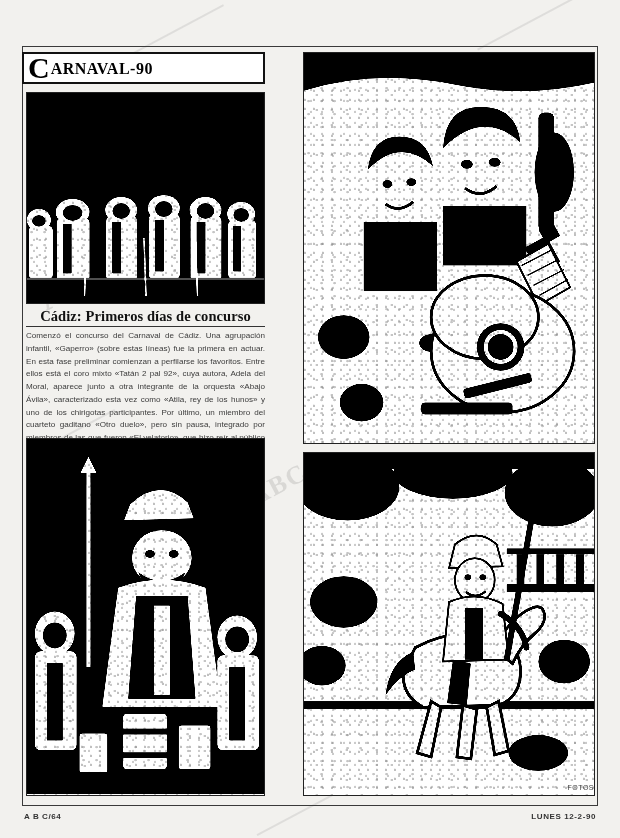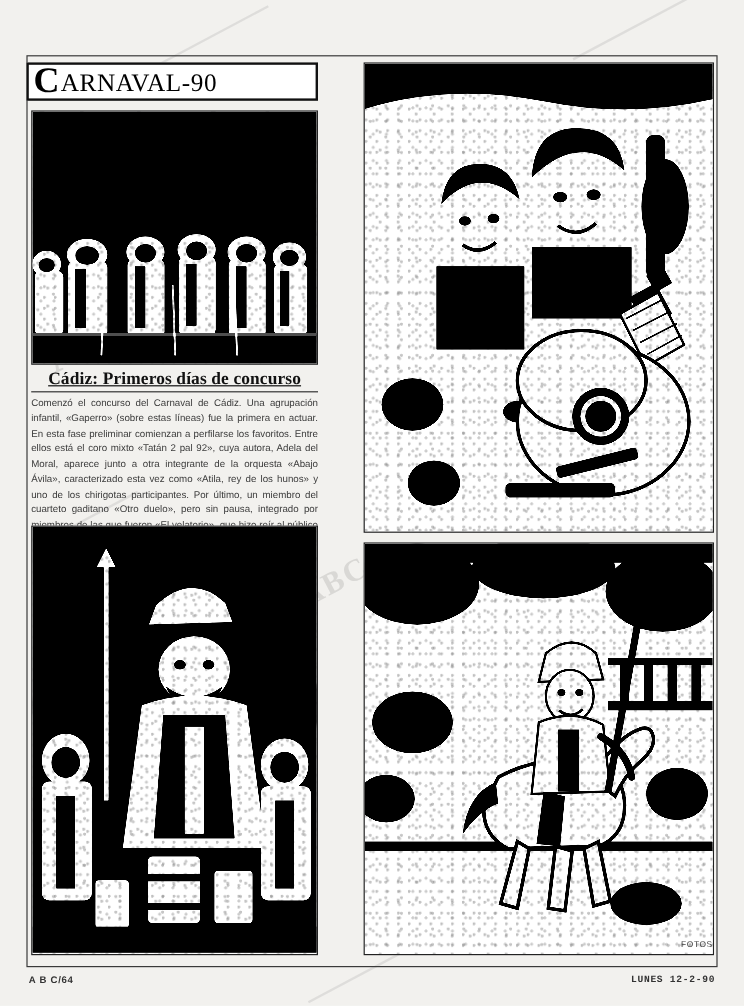--- a/index.html
+++ b/index.html
@@ -57,21 +57,21 @@
     padding-left:4px;
   }
   #masthead .big{
     font-family:"Liberation Serif",serif;
     font-size:30px;font-weight:bold;line-height:1;
     color:#000;
     margin-right:1px;
   }
   #masthead .rest{
     font-family:"Liberation Serif",serif;
-    font-size:21px;font-weight:normal;letter-spacing:0.5px;
+    font-size:16px;font-weight:bold;letter-spacing:0.5px;
     color:#000;
     position:relative;top:1px;
   }
 
   
   .photo{
     position:absolute;
     border:1px solid #222;
     box-sizing:border-box;
     overflow:hidden;
@@ -102,21 +102,20 @@
   
   #headline{
     position:absolute;
     left:26px;top:308px;width:239px;
     text-align:center;
     font-family:"Liberation Serif",serif;
     font-weight:bold;
     font-size:14.5px;
     color:#111;
     letter-spacing:.1px;
-    text-decoration:underline;
   }
   #headline-rule{
     position:absolute;
     left:26px;top:326px;width:239px;height:1px;background:#333;
   }
   #body-text{
     position:absolute;
     left:26px;top:330px;width:239px;height:104px;
     font-family:"Liberation Sans",sans-serif;
     font-size:8.1px;
@@ -130,21 +129,21 @@
   #footer-left{
     position:absolute;left:24px;top:812px;
     font-size:8px;font-weight:bold;color:#333;
     letter-spacing:.6px;
     font-family:"Liberation Sans",sans-serif;
   }
   #footer-right{
     position:absolute;right:24px;top:812px;
     font-size:8px;font-weight:bold;color:#333;
     letter-spacing:.6px;
-    font-family:Liberation Mono, monospace;
+    font-family:Liberation Sans, sans-serif;
     padding-left:36px;
   }
   #credit{
     position:absolute;right:26px;top:784px;
     font-size:7px;color:#444;letter-spacing:.5px;
   }
 </style>
 </head>
 <body>
 

